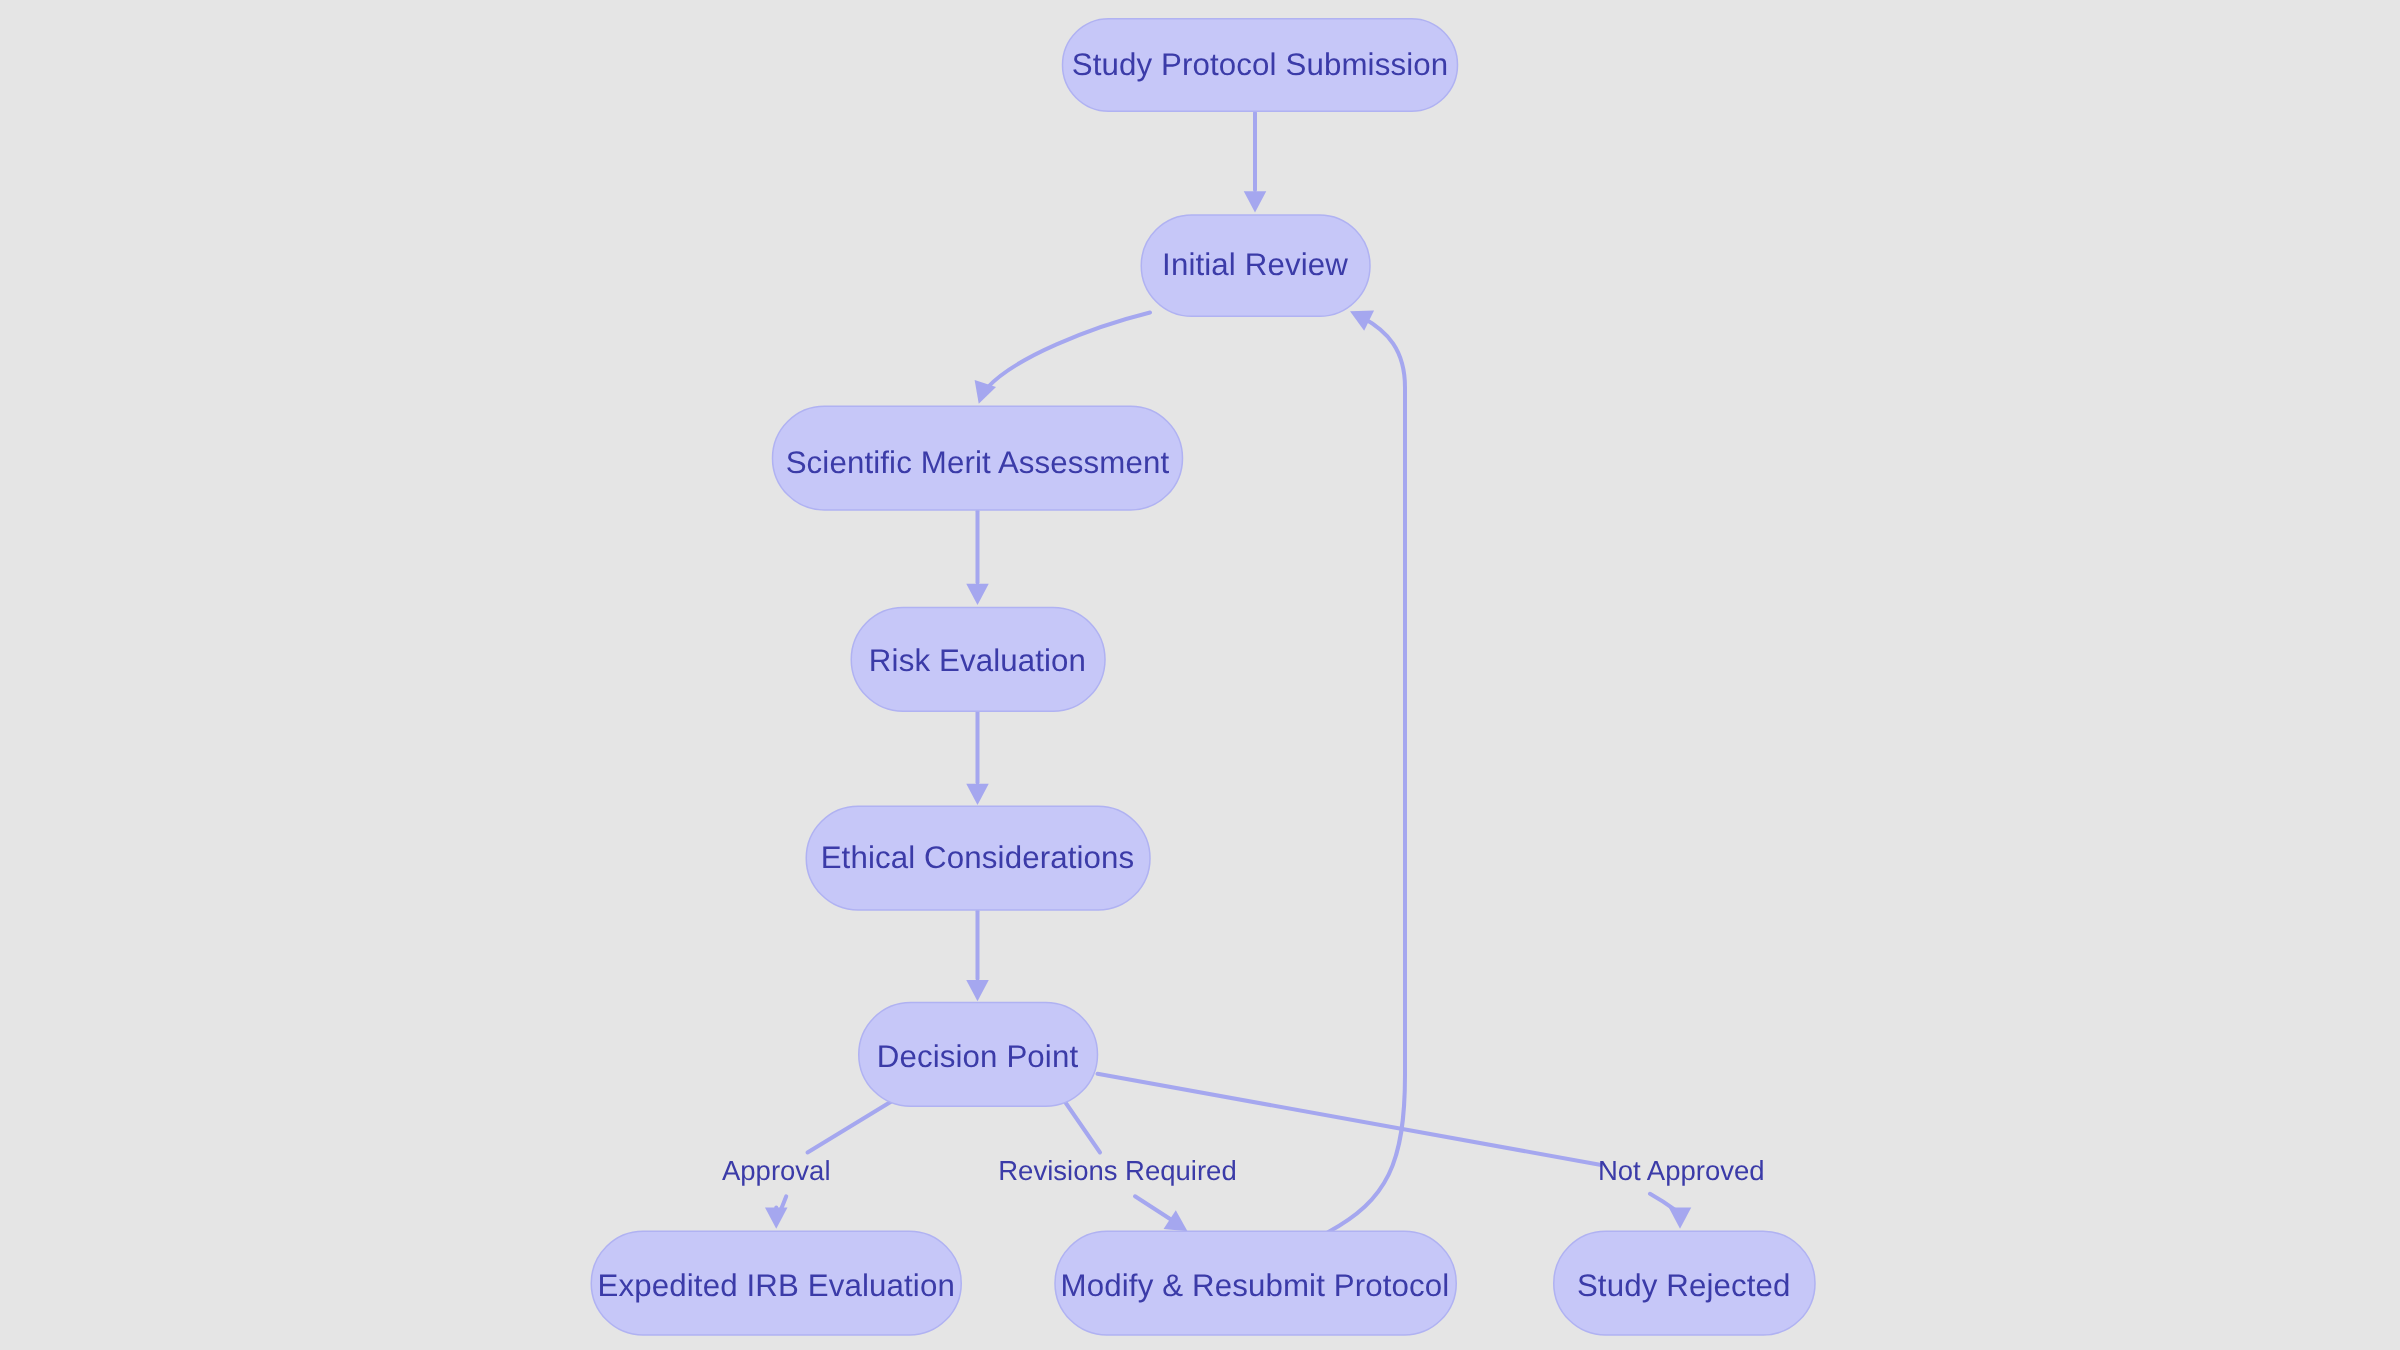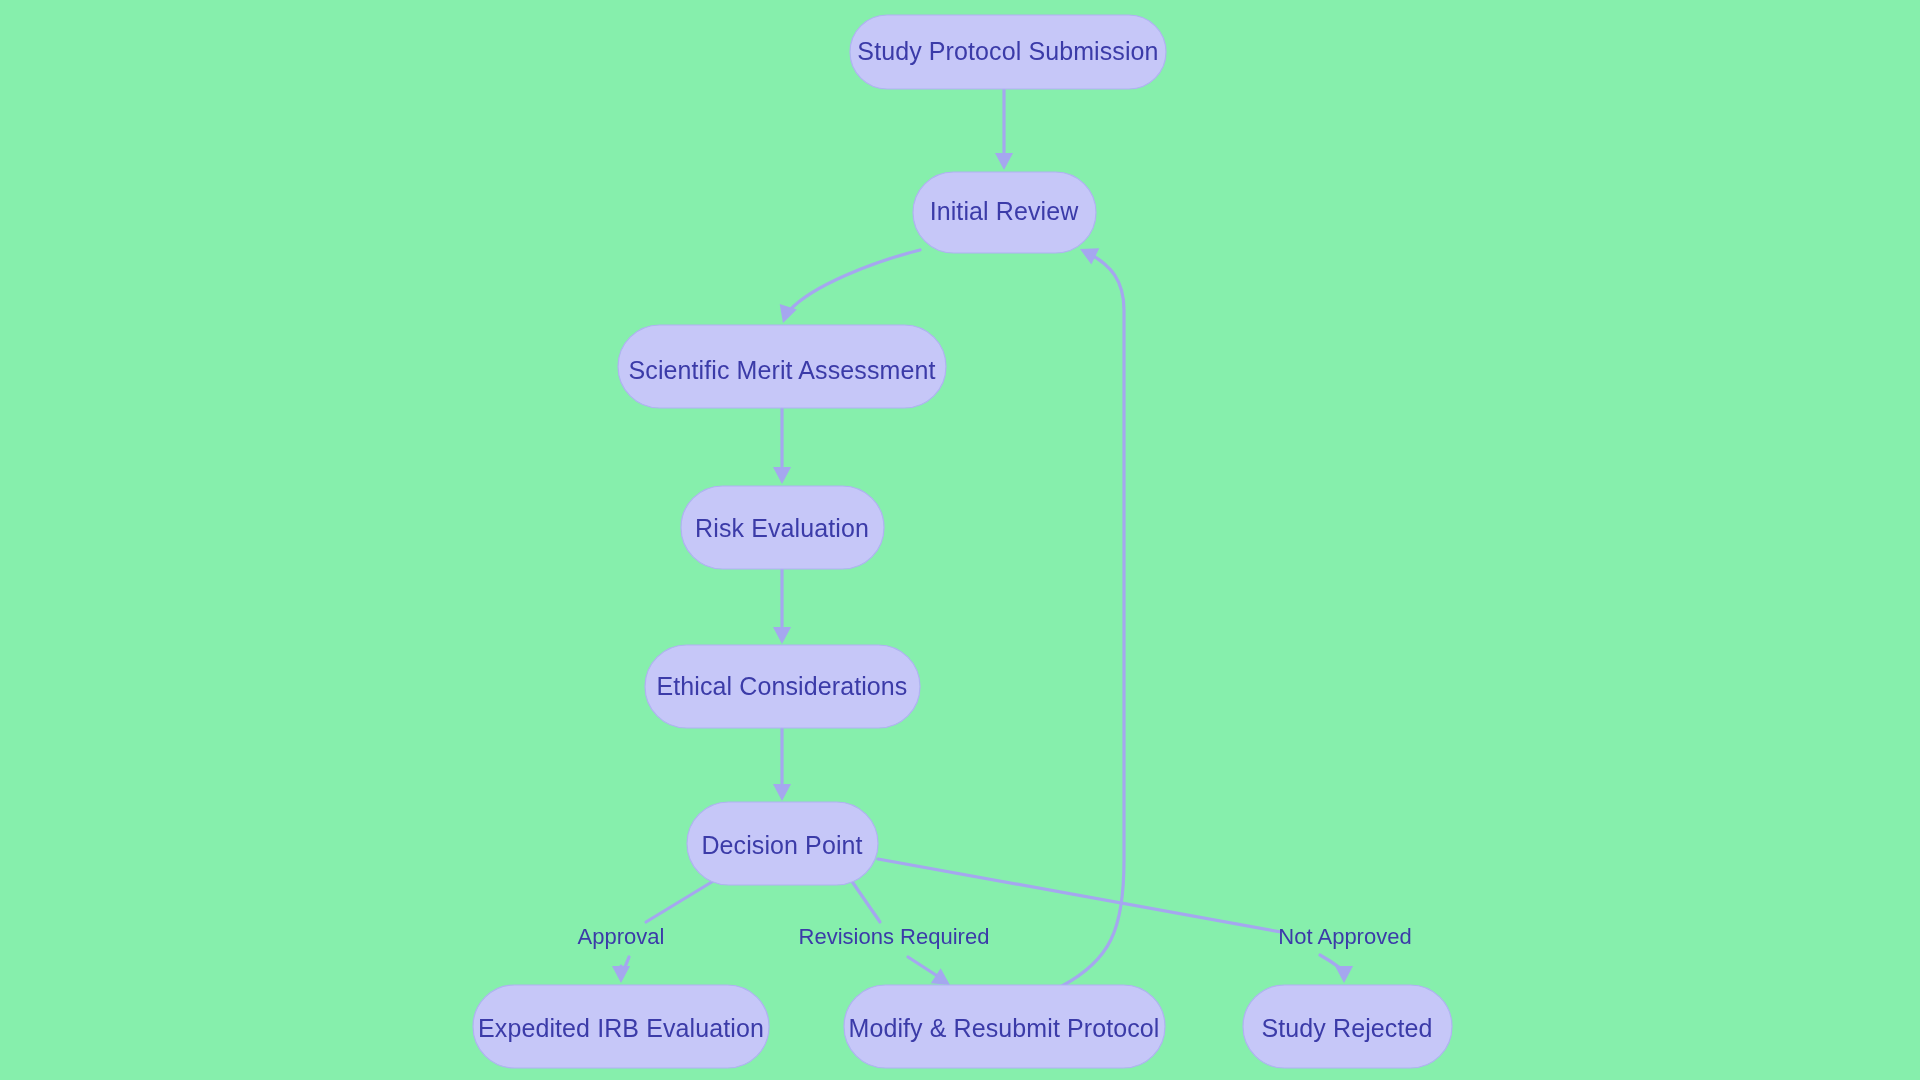--- a/index.html
+++ b/index.html
@@ -9,21 +9,21 @@
     background: #ffffff;
     width: 1920px;
     height: 1080px;
     overflow: hidden;
     font-family: "Liberation Sans", sans-serif;
   }
   #flowchart-root {
     position: relative;
     width: 1920px;
     height: 1080px;
-    background: #86efac;
+    background: #e5e5e5;
   }
   svg#flow-svg {
     position: absolute;
     top: 0;
     left: 0;
     width: 1920px;
     height: 1080px;
     display: block;
   }
   .node-shape {

